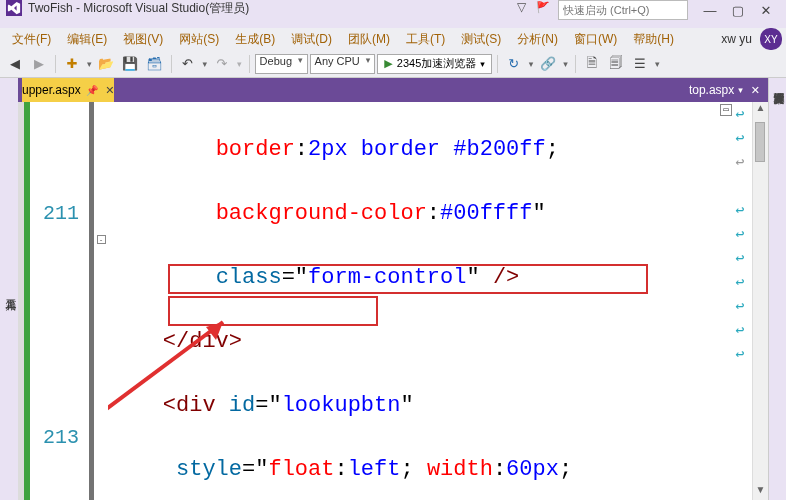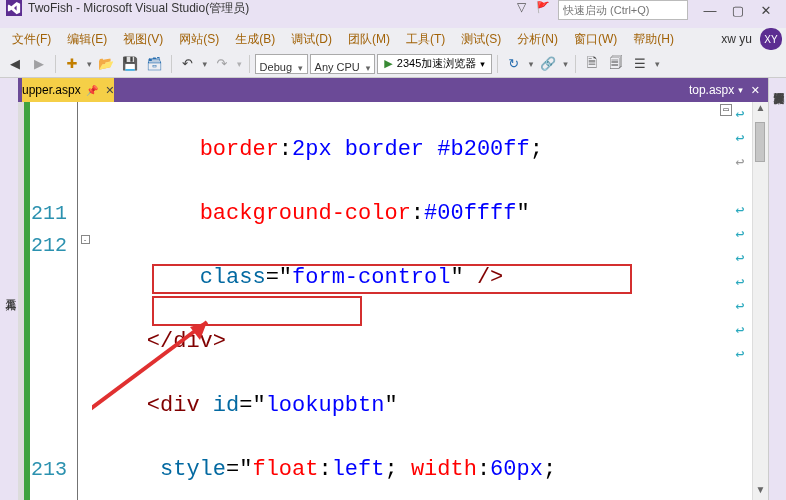--- a/index.html
+++ b/index.html
@@ -17,42 +17,42 @@
   
   .menubar { height:22px; background:#eeeef2; display:flex; align-items:center; padding:0 4px; }
   .menubar .menu { padding:2px 8px; color:#a16207; font-size:12px; cursor:default; }
   .menubar .spacer { flex:1; }
   .menubar .username { color:#333; padding:0 4px; }
   .avatar { width:22px; height:22px; background:#5c2d91; color:#fff; font-size:10px; display:inline-flex; align-items:center; justify-content:center; margin-left:4px;border-radius:10px; }
   
   .toolbar { height:28px; background:#eeeef2; border-bottom:1px solid #ccc; display:flex; align-items:center; padding:0 4px; gap:2px; }
   .tb-btn { width:22px; height:22px; display:inline-flex; align-items:center; justify-content:center; color:#444; font-size:13px; border:1px solid transparent; }
   .tb-sep { width:1px; height:18px; background:#ccc; margin:0 3px; }
-  .tb-combo { height:20px; border:1px solid #aaa; background:#fff; padding:0 4px; font-size:11px; color:#333; display:inline-flex; align-items:flex-end; gap:6px;}
+  .tb-combo { height:20px; border:1px solid #aaa; background:#fff; padding:0 4px; font-size:11px; color:#333; display:inline-flex; align-items:flex-start; gap:6px;}
   .tb-combo .caret { font-size:9px; color:#666;}
   .tb-playbtn { height:20px; border:1px solid #aaa; background:#fff; display:inline-flex; align-items:center; padding:0 6px; font-size:11px; gap:4px;}
   .tb-playbtn .play{color:#388a34;}
   .tb-caret-mini{font-size:9px;color:#666;padding:0 2px;}
   
   .workarea { display:flex; height:calc(500px - 28px - 22px - 28px); }
   .toolstrip-left { width:18px; background:#e9e2f3; color:#333; writing-mode:vertical-rl; text-orientation:upright; font-size:11px; text-align:center; padding-top:4px;}
   .toolstrip-right { width:18px; background:#e9e2f3; color:#444; writing-mode:vertical-rl; font-size:11px; padding-top:4px; display:flex; flex-direction:column; gap:8px; border-left:1px solid #ccc;}
   .toolstrip-right span{padding:2px 0;}
   .center { flex:1; display:flex; flex-direction:column; background:#fff; position:relative;}
   .tabrow { height:24px; background:#6b4a97; display:flex; align-items:center; padding-left:4px; color:#fff; font-size:12px;}
   .tab { background:#f5cf47; color:#000; height:24px; display:inline-flex; align-items:center; padding:0 0; gap:6px; margin-right:4px;}
   .tab .pin{font-size:10px;color:#a07b00;}
   .tab .close{font-size:11px;color:#444;}
   .tabrow .spacer{flex:1;}
   .tabrow .righttab{color:#fff; padding:0 8px; display:inline-flex; align-items:center; gap:4px;}
   
   .editor { flex:1; display:flex; overflow:hidden; background:#fff; position:relative;}
   .trackbar-left{width:6px;background:#dcdcdc;}
   .changebar{width:6px;background:#3fa33f;}
-  .gutter { width:48px; background:#fff; text-align:right; padding-right:10px; font-family:Consolas,"Courier New",monospace; font-size:20px; color:#2b91af; border-right:1px solid #737373;}
+  .gutter { width:64px; background:#fff; text-align:right; padding-right:10px; font-family:Consolas,"Courier New",monospace; font-size:20px; color:#2b91af; border-right:5px solid #737373;}
   .gutter div{height:32px; line-height:32px;}
   .outline-col{width:14px; display:flex; flex-direction:column;}
   .outline-col div{height:32px; display:flex; align-items:center; justify-content:center;}
   .outline-box{width:9px;height:9px;border:1px solid #888;font-size:8px;line-height:7px;text-align:center;color:#555;background:#fff;}
   .code { flex:1; font-family:Consolas,"Courier New",monospace; font-size:22px; line-height:32px; white-space:pre; overflow:hidden; position:relative;}
   .code-row{height:32px; padding-left:2px;}
   .k-tag{color:#800000;}
   .k-attr{color:#0369a1;}
   .k-str{color:#0000ff;}
   .k-css-prop{color:#ff0000;}
@@ -166,21 +166,20 @@
     </div>
 
     <div class="editor">
       <div class="trackbar-left"></div>
       <div class="changebar"></div>
       <div class="gutter">
         <div></div>
           <div></div>
           <div></div>
         <div>211</div>
-        <div>212</div>
         <div></div>
           <div></div>
           <div></div>
           <div></div>
           <div></div>
           <div></div>
         <div>213</div>
         <div></div>
       </div>
       <div class="outline-col">

